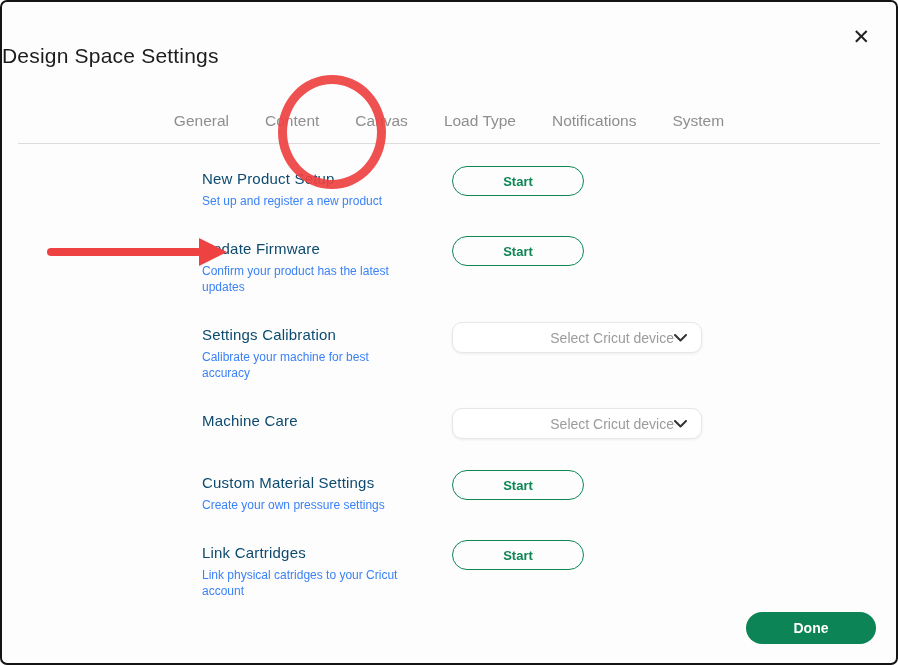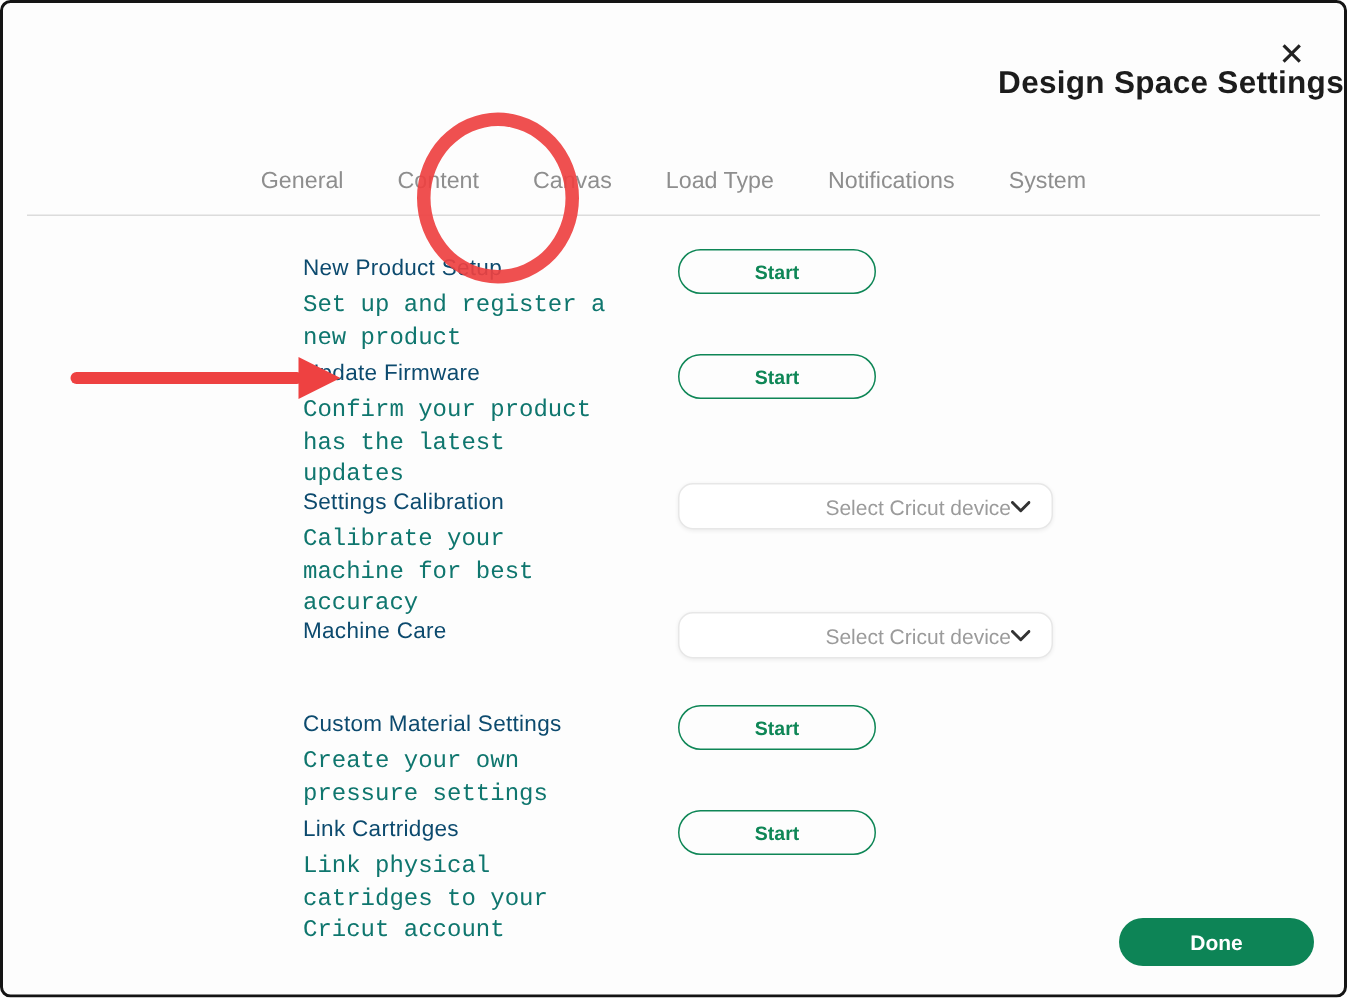--- a/index.html
+++ b/index.html
@@ -12,21 +12,21 @@
   }
 
   .close {
     position:absolute; top:24px; right:26px;
     font-size:21px; color:#222; line-height:1; cursor:pointer;
     font-weight:400;
   }
 
   .title {
     position:absolute; top:42px; left:0; width:100%;
-    text-align:right; font-size:21px; font-weight:700; color:#1c1c1c;
+    text-align:left; font-size:21px; font-weight:400; color:#1c1c1c;
     letter-spacing:.2px;
   }
 
   .tabs {
     position:absolute; top:104px; left:0; width:100%; height:38px;
     display:flex; justify-content:center; align-items:flex-end; gap:36px;
   }
   .tab {
     font-size:15.5px; color:#8e8e8e; padding-bottom:11px; cursor:pointer;
     border-bottom:3px solid transparent;
@@ -35,21 +35,21 @@
     color:#3b3b3b; border-bottom:3px solid #0f9168; padding-left:13px; padding-right:13px;
   }
 
   .separator {
     position:absolute; top:141px; left:16px; right:16px; height:1px; background:#dcdcdc;
   }
 
   .row { position:absolute; left:0; width:100%; }
   .row-text { position:absolute; left:200px; top:4px; width:205px; }
   .row-title { font-size:15px; color:#0c4a6e; letter-spacing:.2px; }
-  .row-subtitle { margin-top:6px; font-size:16px; line-height:1.35; color:#0f766e;font-family:Liberation Mono, monospace; }
+  .row-subtitle { margin-top:6px; font-size:12px; line-height:1.35; color:#3b82f6; }
 
   .start-btn {
     position:absolute; left:450px; top:0; width:132px; height:30px;
     border:1.5px solid #0e8656; border-radius:15px; background:#fdfdfd;
     color:#0e8656; font-size:13px; font-weight:700; font-family:"Liberation Sans", sans-serif;
     cursor:pointer;
   }
 
   .select {
     position:absolute; left:450px; top:0; width:250px; height:31px;

